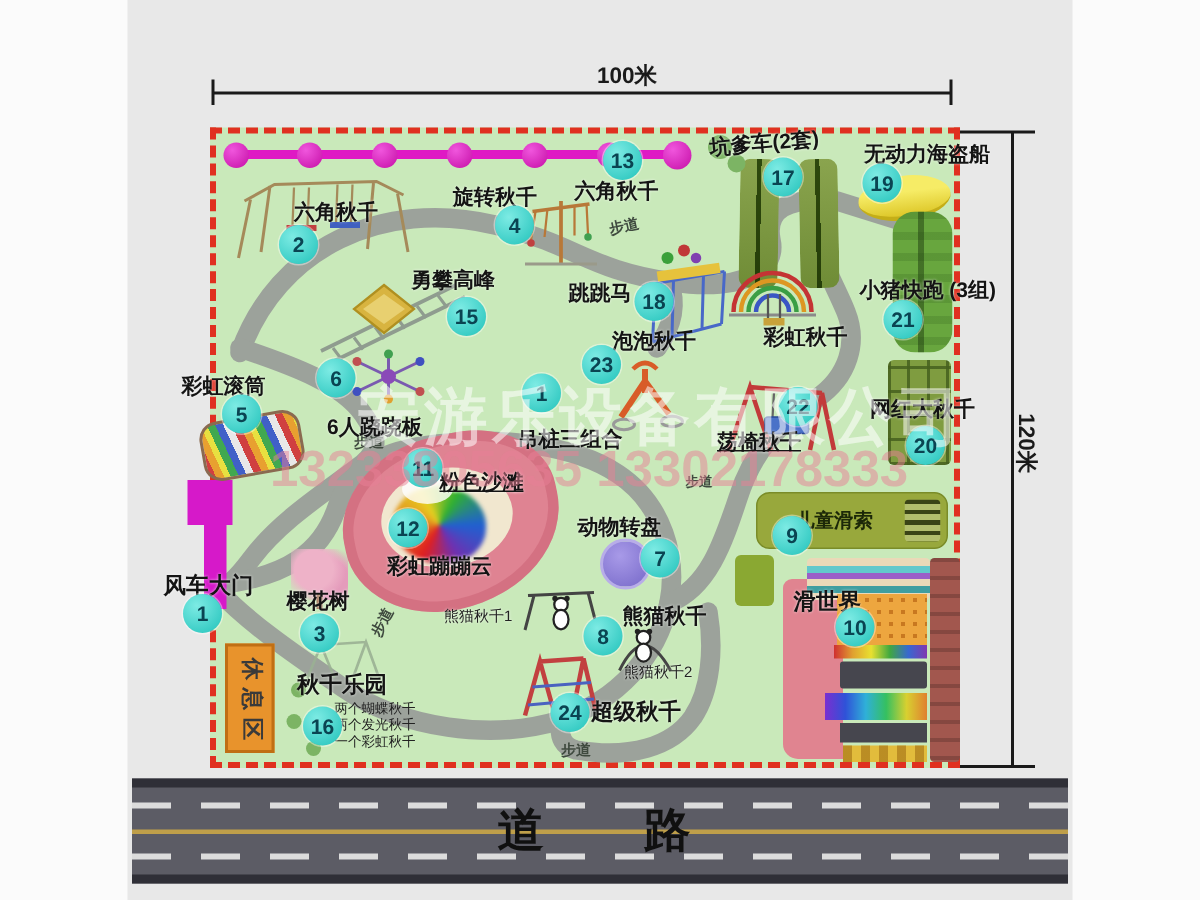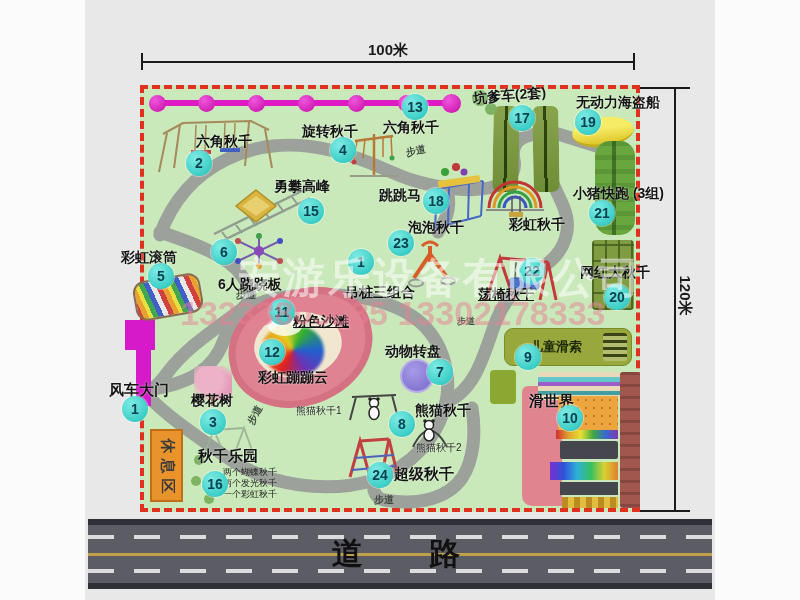--- a/index.html
+++ b/index.html
@@ -115,21 +115,21 @@
 </head>
 <body>
 
 <div id="stage">
   <div id="strip" class="abs"></div>
 
 
   <div class="abs dim" style="left:142px;top:61px;width:492px;height:2px;"></div>
   <div class="abs dim" style="left:141px;top:53px;width:2px;height:17px;"></div>
   <div class="abs dim" style="left:633px;top:53px;width:2px;height:17px;"></div>
-  <div class="abs dimlbl" style="left:338px;top:41px;width:100px;text-align:center;">100米</div>
+  <div class="abs dimlbl" style="left:338px;top:41px;width:100px;text-align:right;">100米</div>
 
   <div class="abs dim" style="left:674px;top:88px;width:2px;height:424px;"></div>
   <div class="abs dim" style="left:640px;top:87px;width:50px;height:2px;"></div>
   <div class="abs dim" style="left:640px;top:510px;width:50px;height:2px;"></div>
   <div class="abs dimlbl" style="left:654px;top:286px;width:60px;text-align:center;transform:rotate(90deg);">120米</div>
 
   <div id="park" class="abs"></div>
 
   <svg class="layer" width="800" height="600">
     <g fill="none" stroke="#9ca29b" stroke-width="13" stroke-linecap="round" stroke-linejoin="round">

